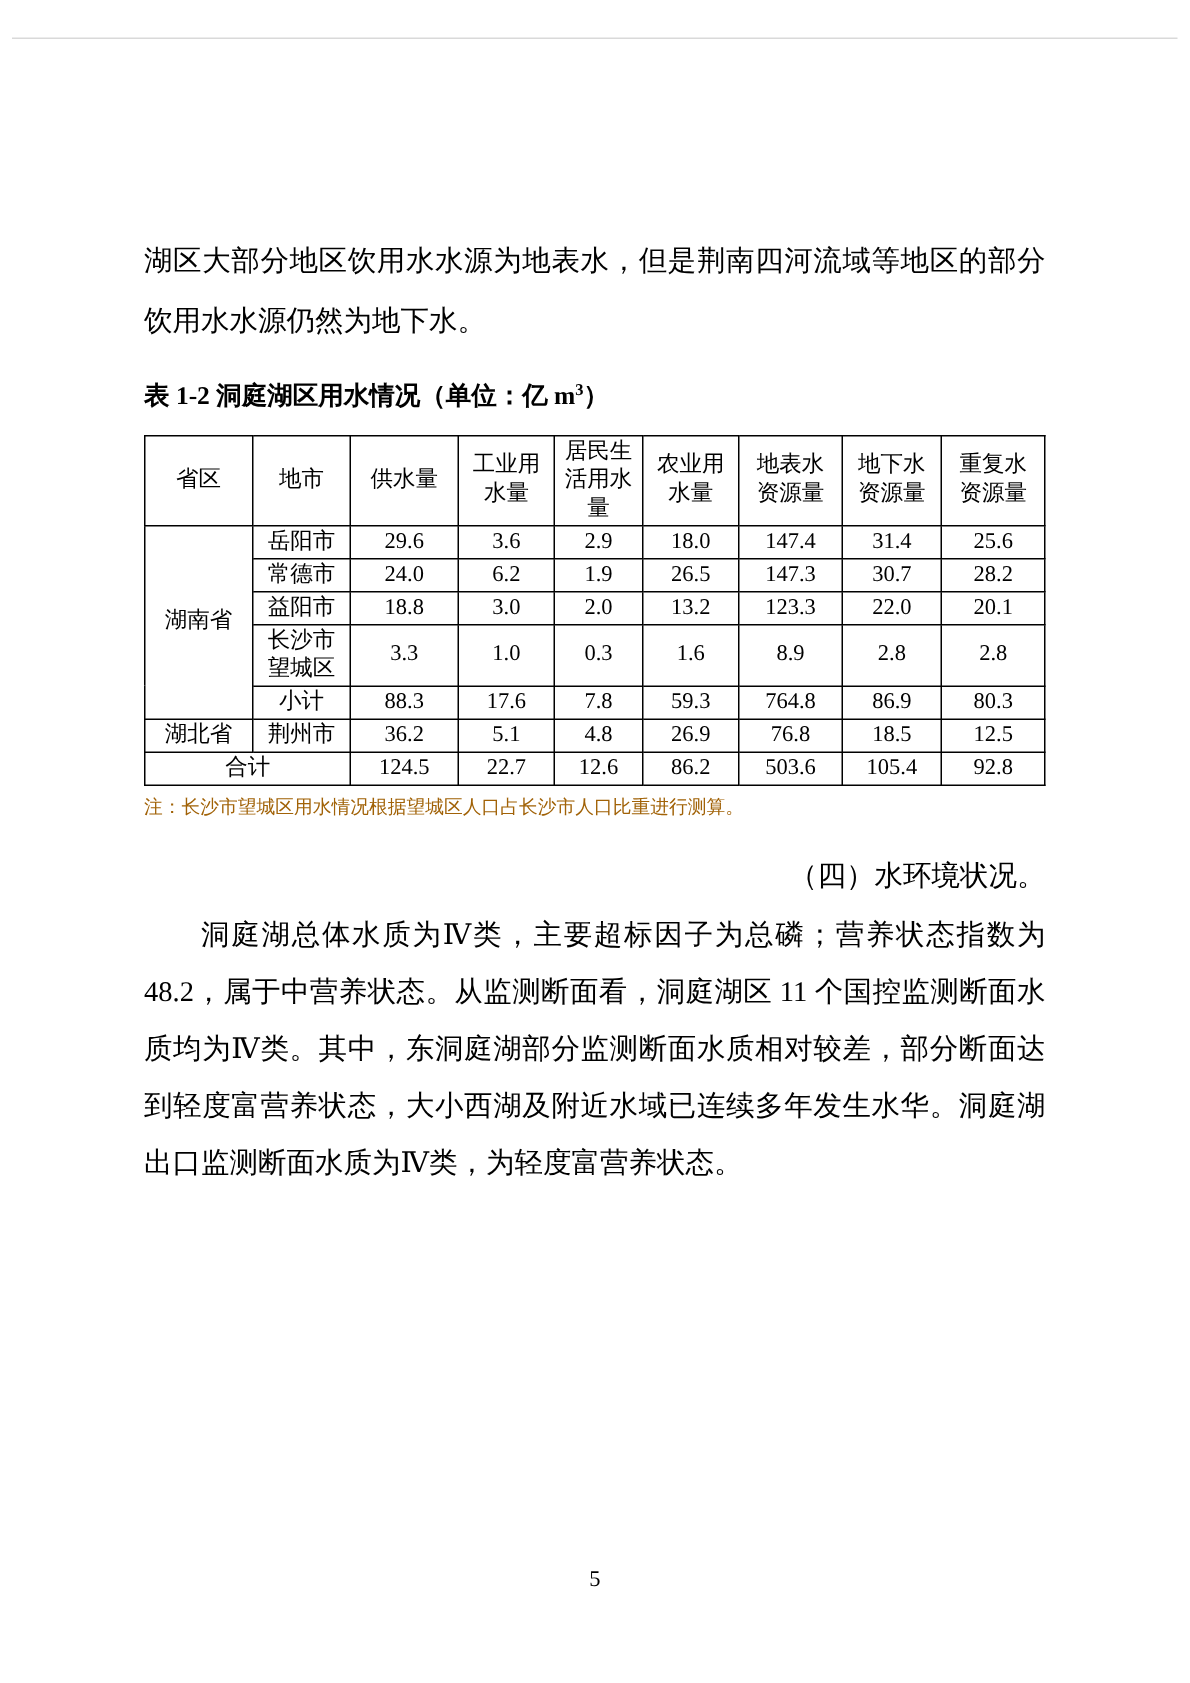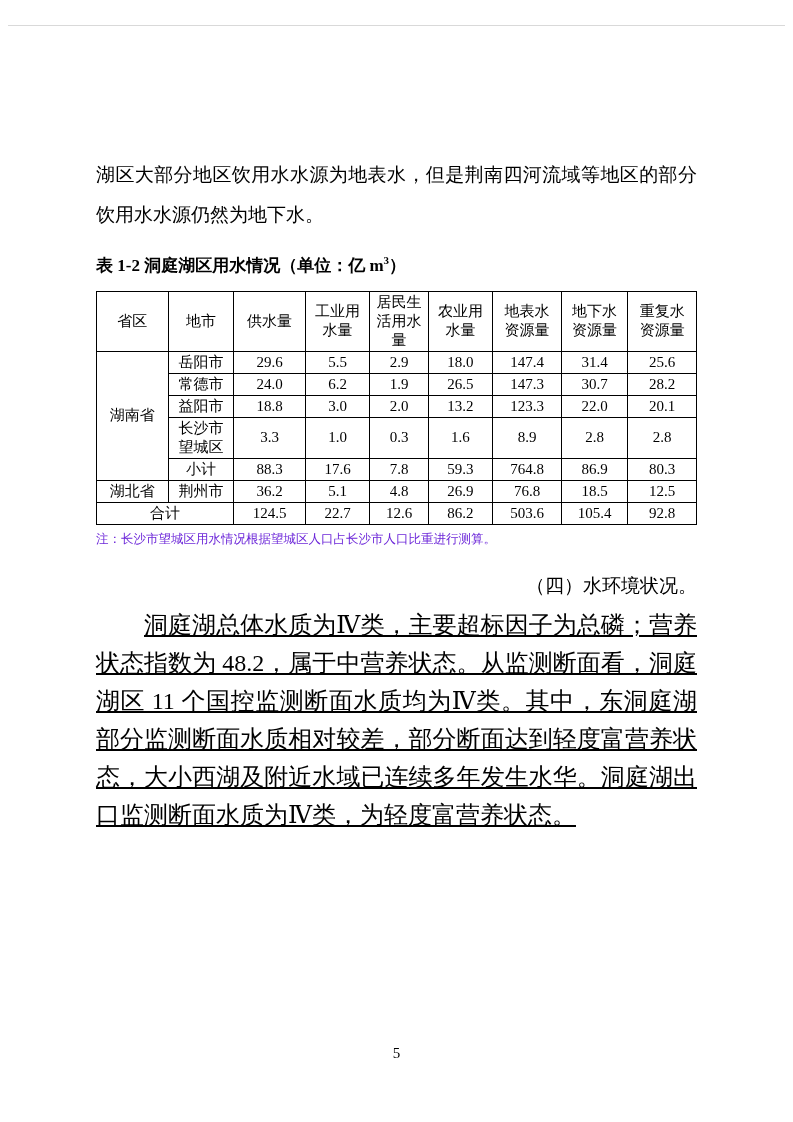--- a/index.html
+++ b/index.html
@@ -55,41 +55,40 @@
     line-height: 19px;
     overflow: hidden;
   }
   table.data-table thead th { height: 57px; }
   table.data-table tbody td { height: 22px; }
   .bold-label { font-weight: bold; }
   .note {
     margin-top: 5px;
     font-size: 12.5px;
     line-height: 18px;
-    color: #6d28d9;
+    color: #a16207;
   }
   .section-heading {
     margin-top: 18px;
     font-size: 19px;
     line-height: 40px;
     text-indent: 2em;
     text-align: right;
   }
   .sub-heading {
     font-size: 19px;
     font-weight: bold;
     line-height: 40px;
     text-indent: 2em;
   }
   .para {
-    font-size: 24px;
+    font-size: 19px;
     line-height: 38px;
     text-align: justify;
     text-indent: 2em;
-    text-decoration: underline;
   }
   .page-number {
     position: absolute;
     top: 1028px;
     left: 0;
     width: 100%;
     text-align: center;
     font-size: 15px;
   }
 </style>
@@ -128,21 +127,21 @@
           <th>地表水资源量</th>
           <th>地下水资源量</th>
           <th>重复水资源量</th>
         </tr>
       </thead>
       <tbody>
         <tr>
           <td rowspan="5">湖南省</td>
           <td>岳阳市</td>
           <td>29.6</td>
-          <td>5.5</td>
+          <td>3.6</td>
           <td>2.9</td>
           <td>18.0</td>
           <td>147.4</td>
           <td>31.4</td>
           <td>25.6</td>
         </tr>
         <tr>
           <td>常德市</td>
           <td>24.0</td>
           <td>6.2</td>

